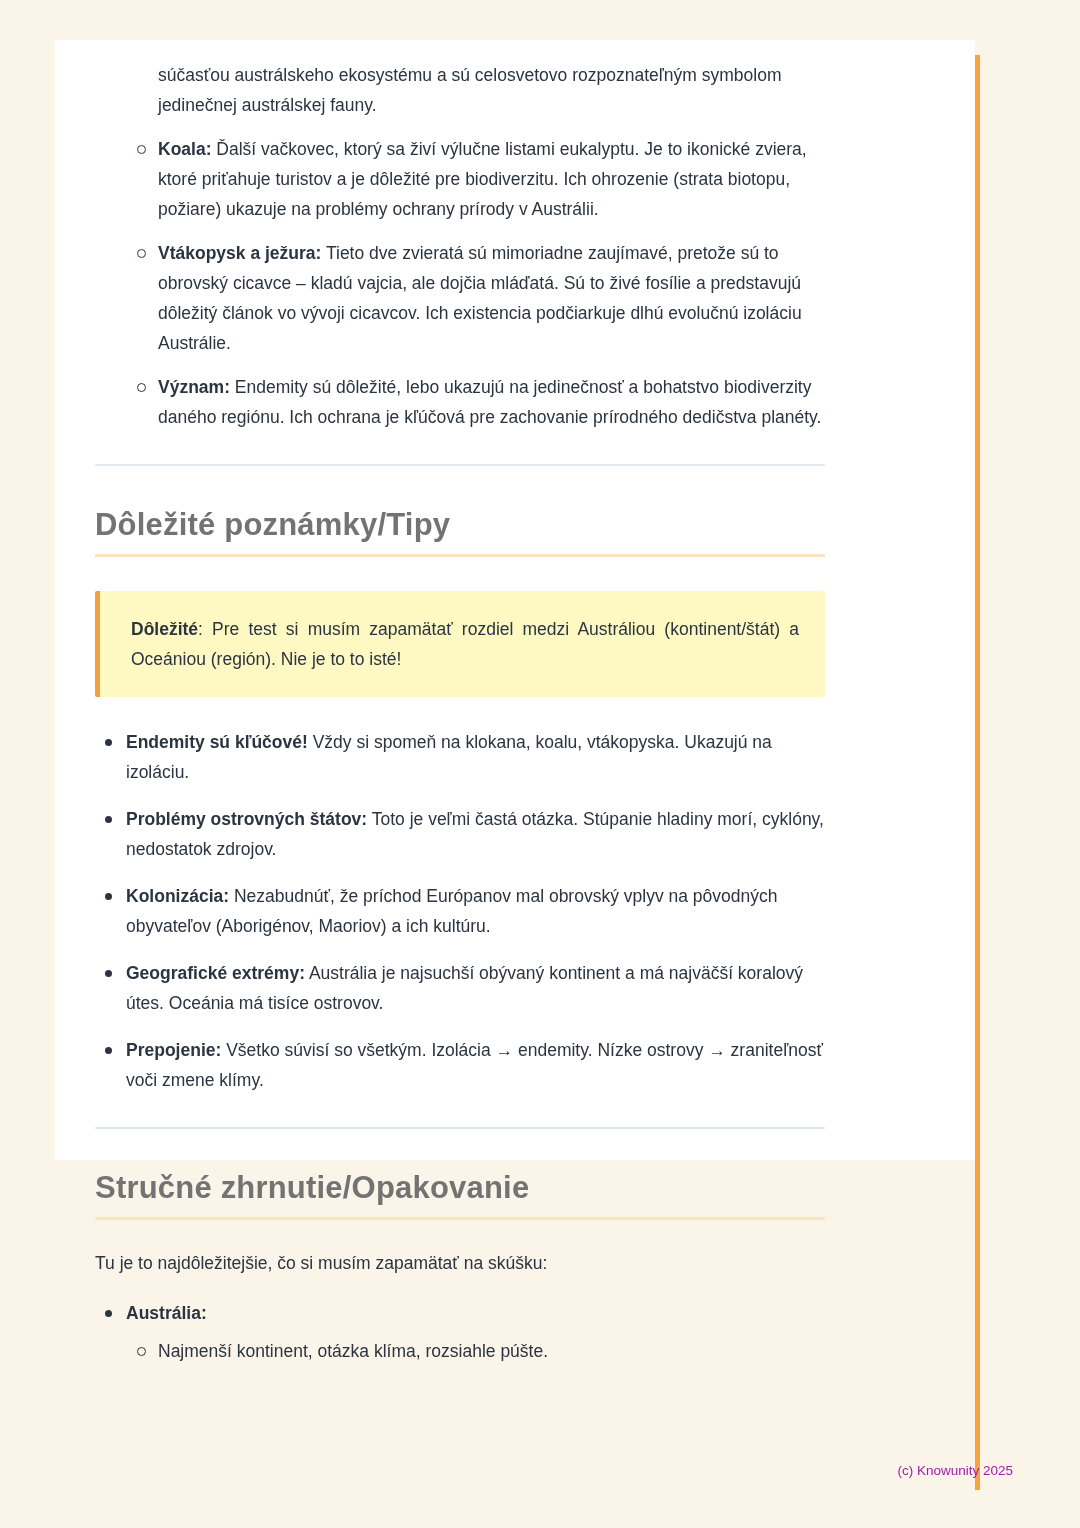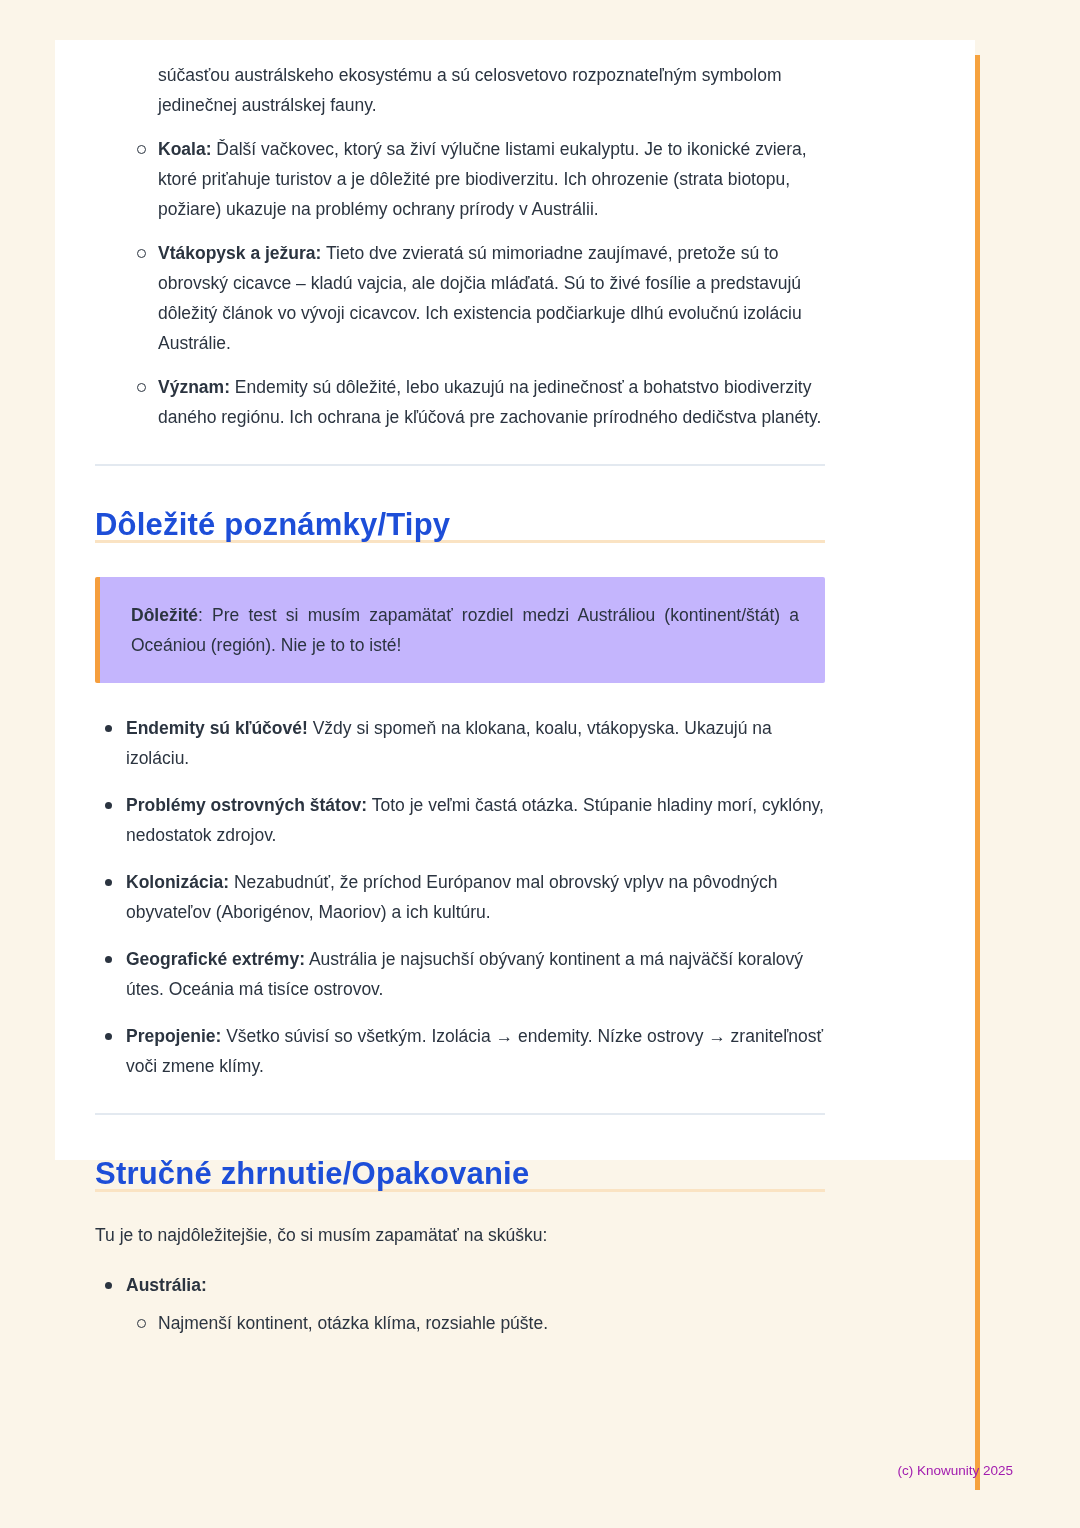--- a/index.html
+++ b/index.html
@@ -56,28 +56,28 @@
 
   .divider {
     border: none;
     border-top: 2px solid #e3e9f0;
     margin: 32px 0 0 0;
   }
   h2.section-heading {
     margin: 44px 0 0 0;
     font-size: 31px;
     font-weight: 700;
-    color: #1d4ed8;
-    padding-bottom: 0;
+    color: #737373;
+    padding-bottom: 14px;
     border-bottom: 3px solid #fae3c3;
     letter-spacing: 0.2px;
   }
   .callout {
     margin-top: 34px;
-    background: #c4b5fd;
+    background: #fef9c3;
     border-left: 5px solid #f59e3d;
     padding: 23px 26px 23px 31px;
     text-align: justify;
     border-radius: 2px;
   }
   .summary-intro { margin: 28px 0 20px 0; }
   .nested-sub { margin-top: 8px; }
   .nested-sub li { padding-left: 11px; margin-bottom: 0; }
 
   .watermark {

